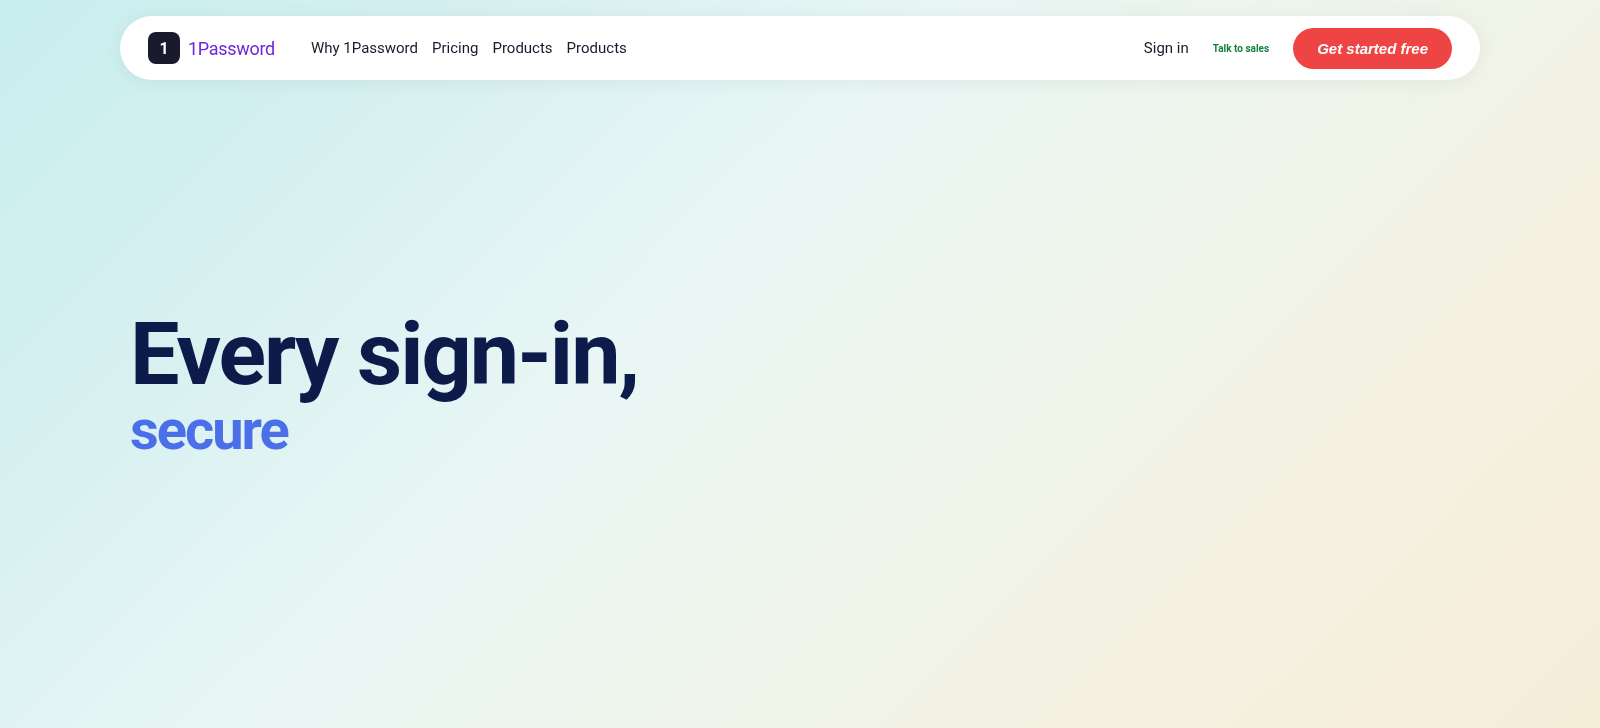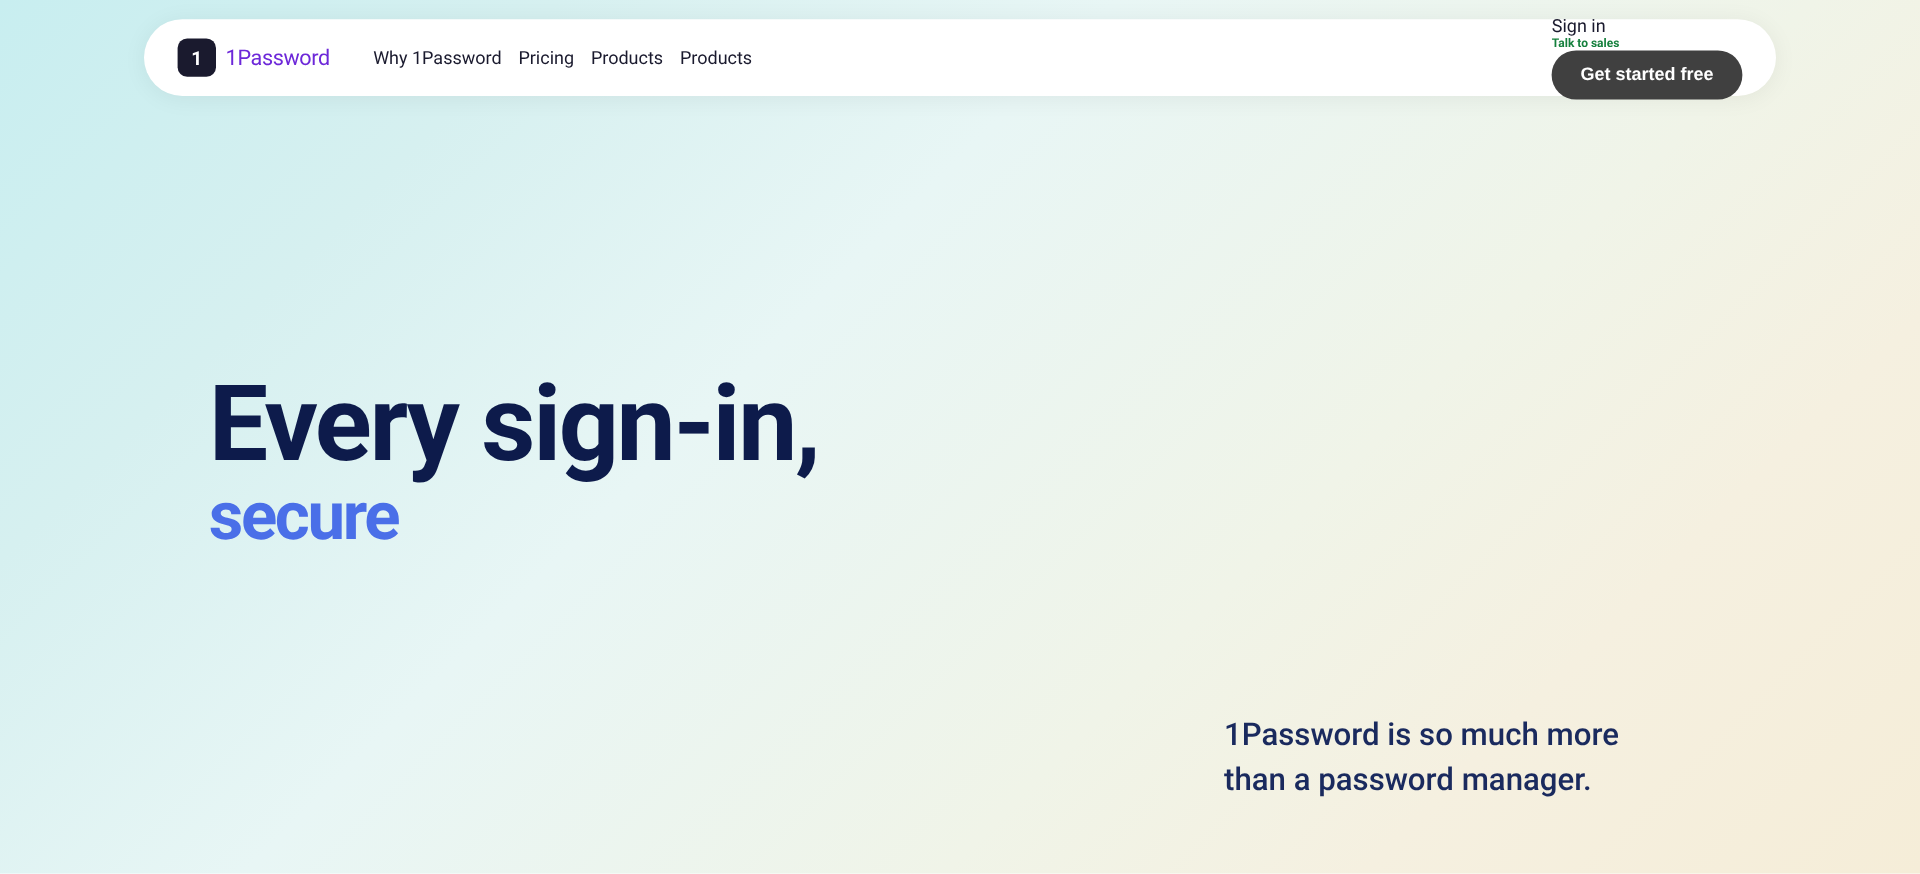--- a/index.html
+++ b/index.html
@@ -76,50 +76,52 @@
     .nav-link {
       font-size: 15px;
       color: #1a1a2e;
       text-decoration: none;
       font-weight: 400;
       cursor: pointer;
     }
 
     .nav-right {
       display: flex;
+      align-items: center;
+      gap: 24px;
       margin-left: auto;
-      flex-direction: column;
     }
 
     .sign-in-link {
       font-size: 15px;
       color: #1a1a2e;
       text-decoration: none;
       font-weight: 400;
       cursor: pointer;
     }
 
     .talk-sales-link {
       font-size: 10px;
       color: #15803d;
       text-decoration: none;
       font-weight: 700;
       cursor: pointer;
     }
 
     .get-started-btn {
-      background: #404040;
+      background: #ef4444;
       color: white;
       border: none;
       border-radius: 50px;
       padding: 12px 24px;
       font-size: 15px;
       font-weight: 600;
       cursor: pointer;
       white-space: nowrap;
+      font-style: italic;
     }
 
     
     .hero {
       position: absolute;
       top: 0;
       left: 0;
       width: 100%;
       height: 100%;
       display: flex;
@@ -129,21 +131,20 @@
       padding-top: 40px;
     }
 
     .hero-headline {
       font-size: 88px;
       font-weight: 700;
       color: #0d1b4b;
       line-height: 1.05;
       letter-spacing: -2px;
       max-width: 700px;
-      margin-left: 44px;
     }
 
     .hero-headline-accent {
       color: #4a6fe8;
       font-size: 56px;
       font-weight: 700;
       line-height: 1.05;
       letter-spacing: -2px;
       display: block;
     }
@@ -186,16 +187,15 @@
       <button class="get-started-btn">Get started free</button>
     </div>
   </nav>
 
   <div class="hero">
     <h1 class="hero-headline">
       <span>Every sign-in,</span>
       <span class="hero-headline-accent">secure</span>
     </h1>
 
-    <div class="hero-subtext">1Password is so much more than a password manager.</div>
   </div>
 
 </div>
 
 </body></html>

